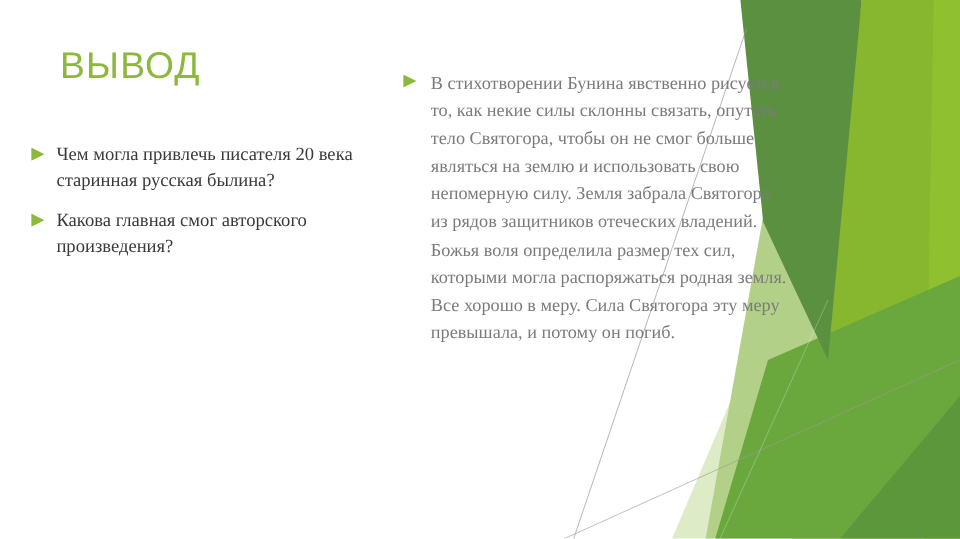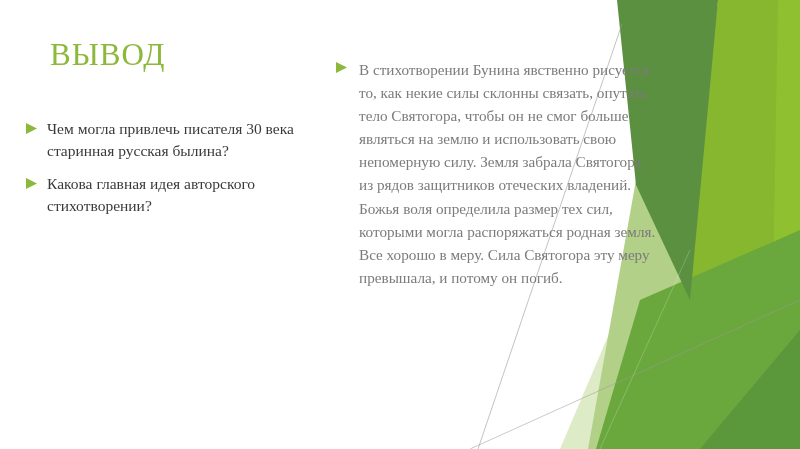--- a/index.html
+++ b/index.html
@@ -19,21 +19,21 @@
   #facet{
     position:absolute;
     top:0;right:0;
     width:800px;height:449px;
     pointer-events:none;
   }
   
   #title{
     position:absolute;
     left:50px;top:38px;
-    font-family:Liberation Serif, serif;
+    font-family:Liberation Sans, sans-serif;
     font-size:31px;
     letter-spacing:1px;
     color:#8cb83c;
     font-weight:400;
     line-height:1.1;
   }
   
   #left-col{
     position:absolute;
     left:26px;top:118px;
@@ -109,30 +109,30 @@
   <div id="title">ВЫВОД</div>
 
   <div id="left-col">
 
     <div class="bullet-row">
       <span class="tri">
         <svg width="11" height="11" viewBox="0 0 11 11" xmlns="http://www.w3.org/2000/svg">
           <polygon points="0,0 11,5.5 0,11" fill="#8cb83c"></polygon>
         </svg>
       </span>
-      <span class="btext">Чем могла привлечь писателя 30 века старинная русская былина?</span>
+      <span class="btext">Чем могла привлечь писателя 20 века старинная русская былина?</span>
     </div>
 
     <div class="bullet-row">
       <span class="tri">
         <svg width="11" height="11" viewBox="0 0 11 11" xmlns="http://www.w3.org/2000/svg">
           <polygon points="0,0 11,5.5 0,11" fill="#8cb83c"></polygon>
         </svg>
       </span>
-      <span class="btext">Какова главная идея авторского стихотворении?</span>
+      <span class="btext">Какова главная смог авторского произведения?</span>
     </div>
 
   </div>
 
   <div id="right-col">
 
     <div class="bullet-row">
       <span class="tri">
         <svg width="11" height="11" viewBox="0 0 11 11" xmlns="http://www.w3.org/2000/svg">
           <polygon points="0,0 11,5.5 0,11" fill="#8cb83c"></polygon>

